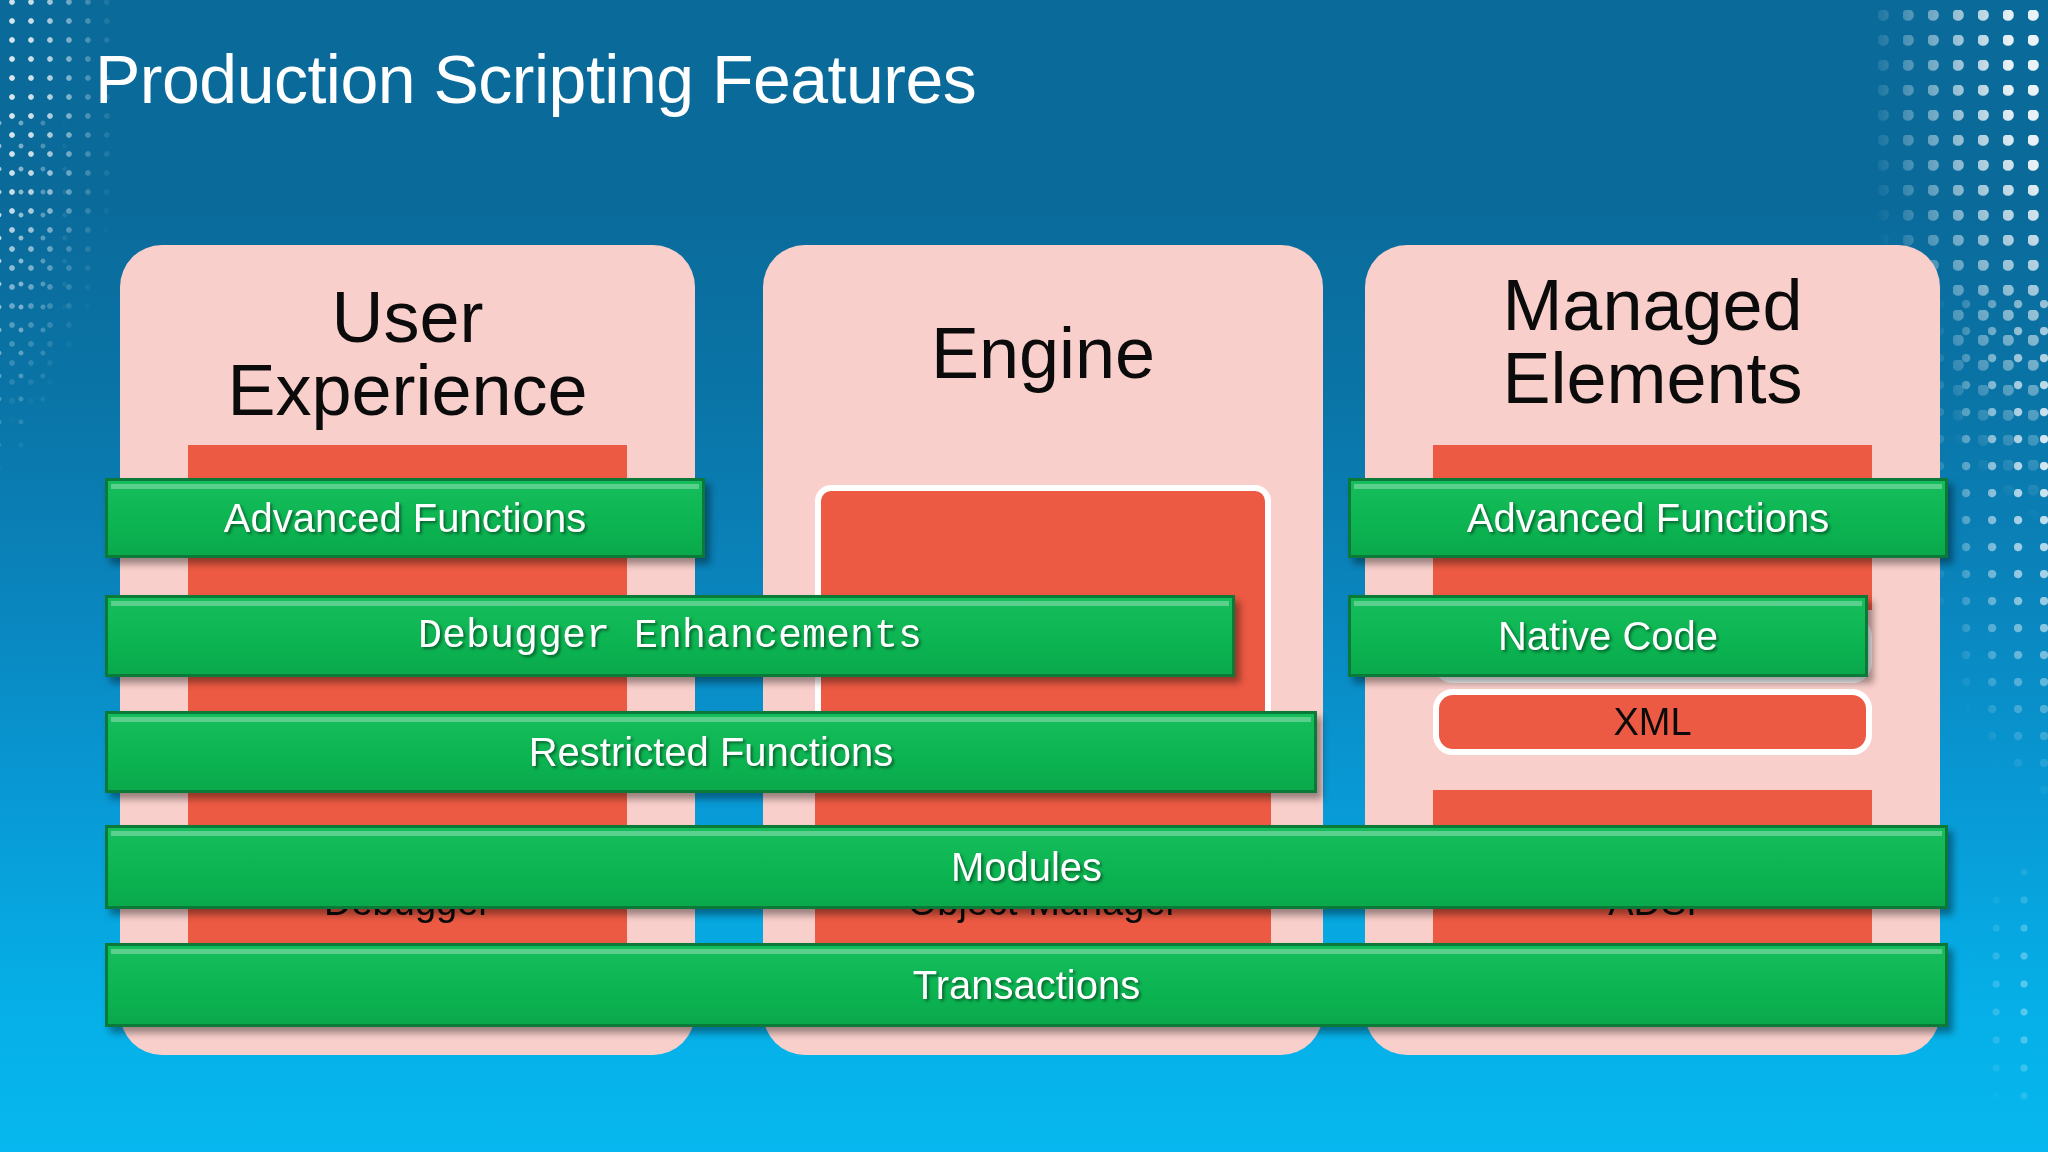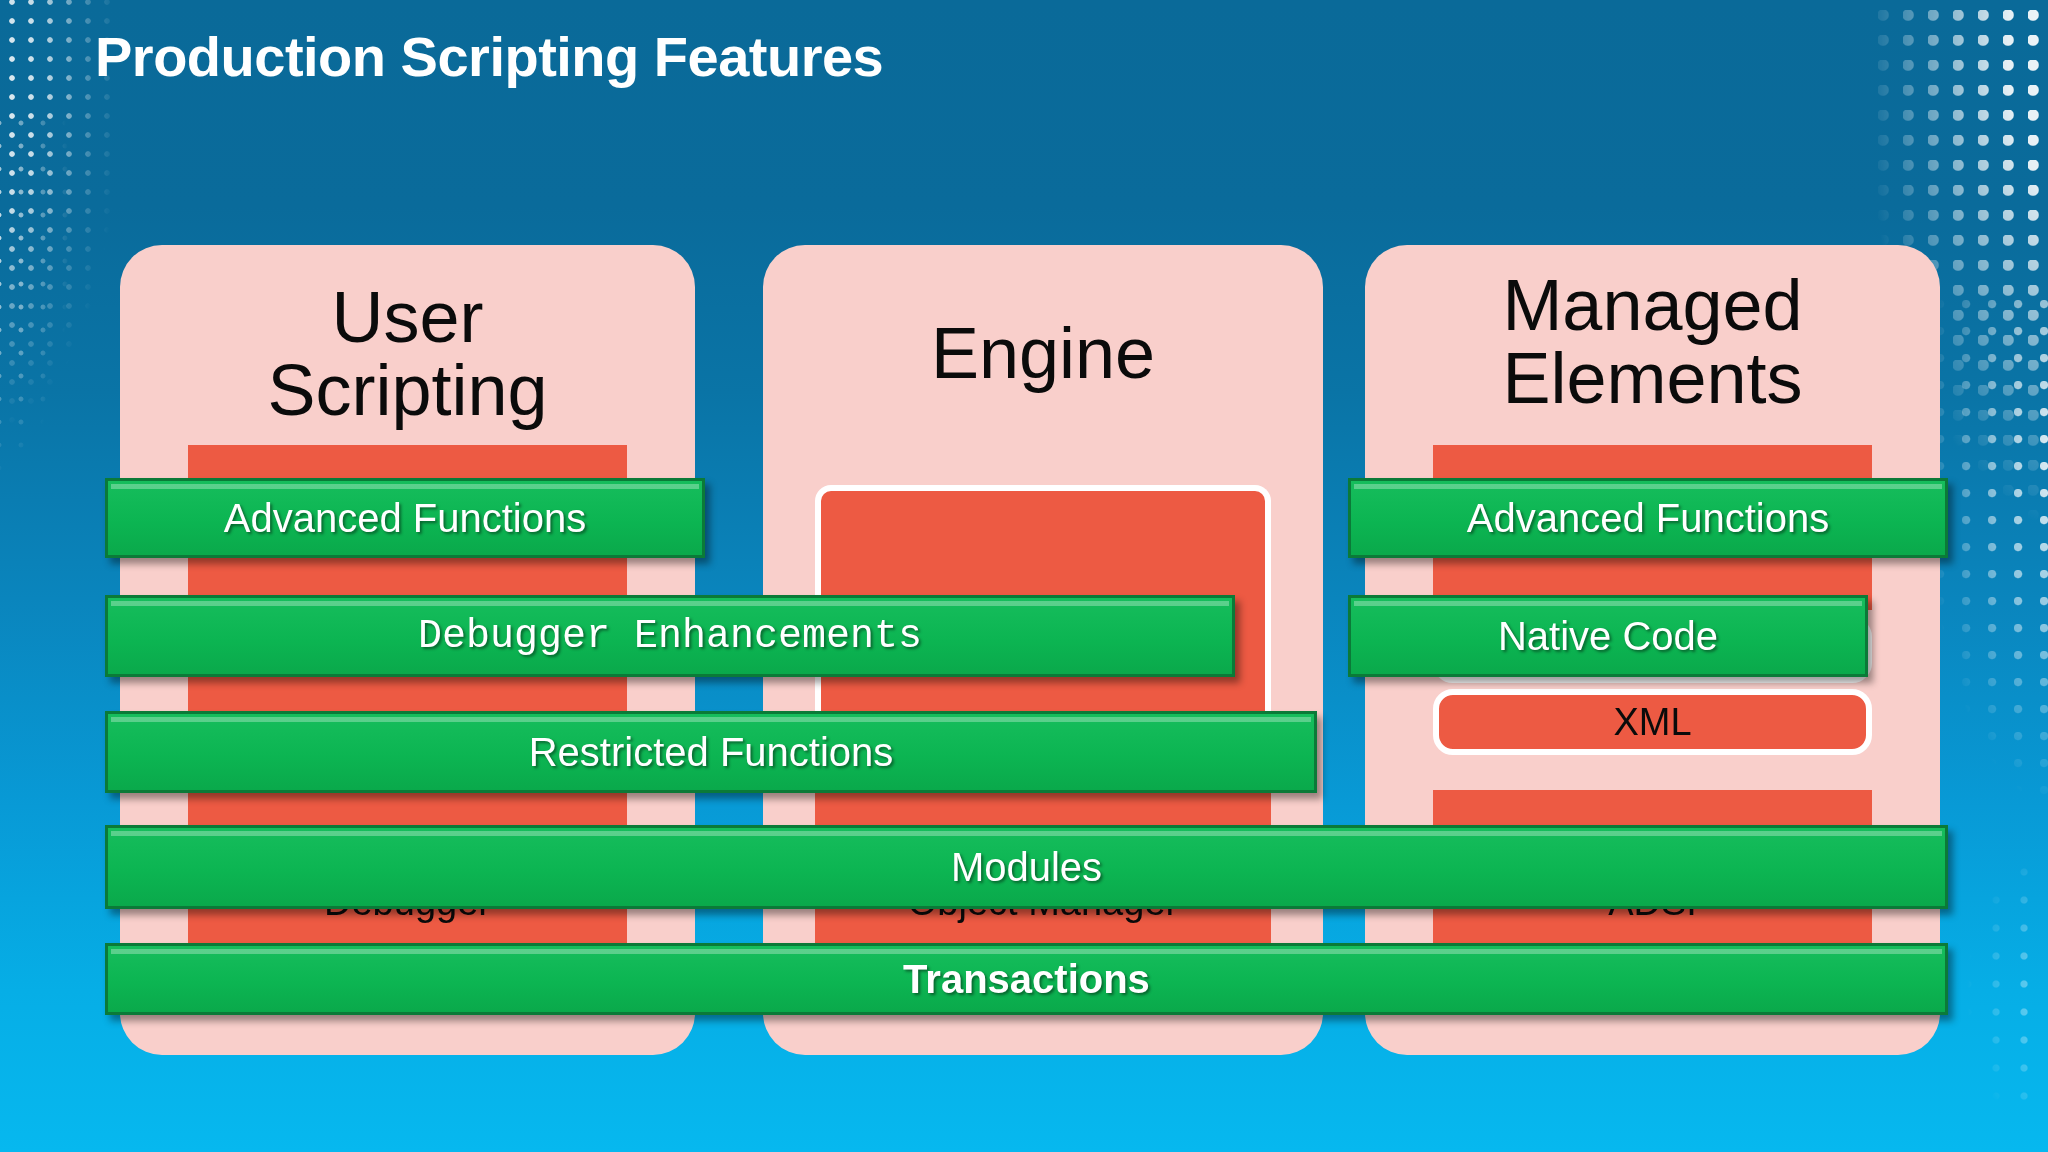--- a/index.html
+++ b/index.html
@@ -63,23 +63,23 @@
     right:-20px;bottom:40px;width:160px;height:300px;
     background-image:
       radial-gradient(circle at 4px 4px, rgba(255,255,255,.55) 3px, rgba(255,255,255,0) 4.2px);
     background-size:28px 28px;
     -webkit-mask-image:radial-gradient(ellipse 120px 190px at 100% 60%, #000 0%, rgba(0,0,0,.5) 45%, transparent 85%);
     mask-image:radial-gradient(ellipse 120px 190px at 100% 60%, #000 0%, rgba(0,0,0,.5) 45%, transparent 85%);
   }
 
   
   #title{
-    position:absolute;left:95px;top:28px;
-    font-size:56px;line-height:1.05;color:#ffffff;
-    font-weight:700;letter-spacing:-0.5px;white-space:nowrap;
+    position:absolute;left:95px;top:44px;
+    font-size:68px;line-height:1.05;color:#ffffff;
+    font-weight:400;letter-spacing:-0.5px;white-space:nowrap;
   }
 
   
   .pillar{
     position:absolute;top:245px;height:810px;
     background:#f9cfcb;
     border-radius:42px;
   }
   .pillar .phead{
     position:absolute;left:0;right:0;top:0;
@@ -133,21 +133,21 @@
   <div class="halftone dots-left2"></div>
   <div class="halftone dots-right"></div>
   <div class="halftone dots-right2"></div>
   <div class="halftone dots-botright"></div>
 
   <div id="title">Production Scripting Features</div>
 
   <div class="pillar" id="pillar-ux">
     <div class="phead">
       <div>User</div>
-      <div>Scripting</div>
+      <div>Experience</div>
     </div>
     <div class="redbox" style="left:68px;right:68px;top:200px;height:330px;">Shell</div>
     <div class="redbox" style="left:68px;right:68px;top:545px;height:225px;">Debugger</div>
   </div>
 
   <div class="pillar" id="pillar-eng">
     <div class="phead">
       <div>Engine</div>
     </div>
     <div class="redbox toprounded" style="left:52px;right:52px;top:240px;height:290px;">APIs</div>
@@ -170,15 +170,15 @@
   <div class="gbar" style="left:1348px;width:600px;top:478px;height:80px;">Advanced Functions</div>
 
   <div class="gbar" style="left:105px;width:1130px;top:595px;height:82px;font-family:Liberation Mono, monospace;">Debugger Enhancements</div>
 
   <div class="gbar" style="left:1348px;width:520px;top:595px;height:82px;">Native Code</div>
 
   <div class="gbar" style="left:105px;width:1212px;top:711px;height:82px;">Restricted Functions</div>
 
   <div class="gbar" style="left:105px;width:1843px;top:825px;height:84px;">Modules</div>
 
-  <div class="gbar" style="left:105px;width:1843px;top:943px;height:72px;font-weight:bold;">Transactions</div>
+  <div class="gbar" style="left:105px;width:1843px;top:943px;height:84px;">Transactions</div>
 
 </div>
 
 </body></html>

